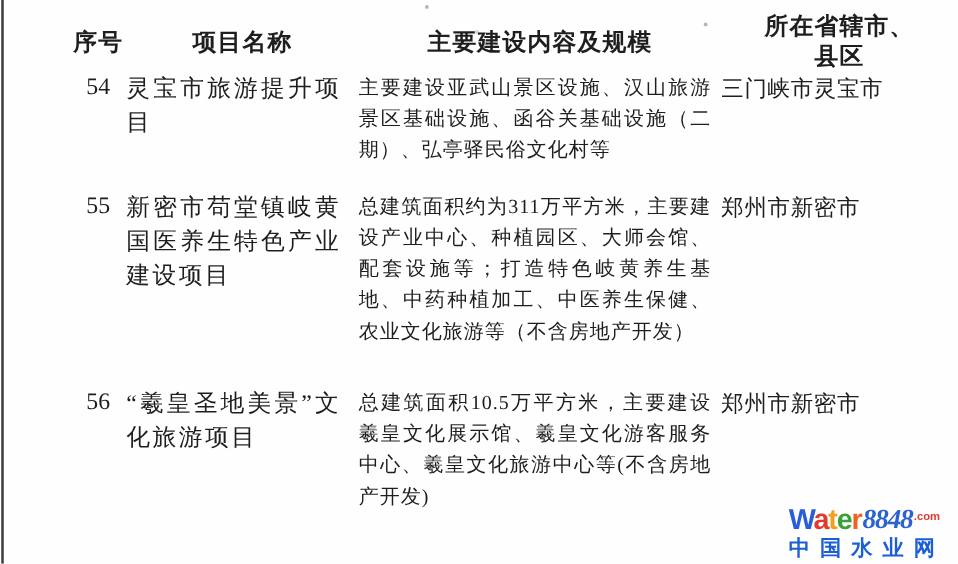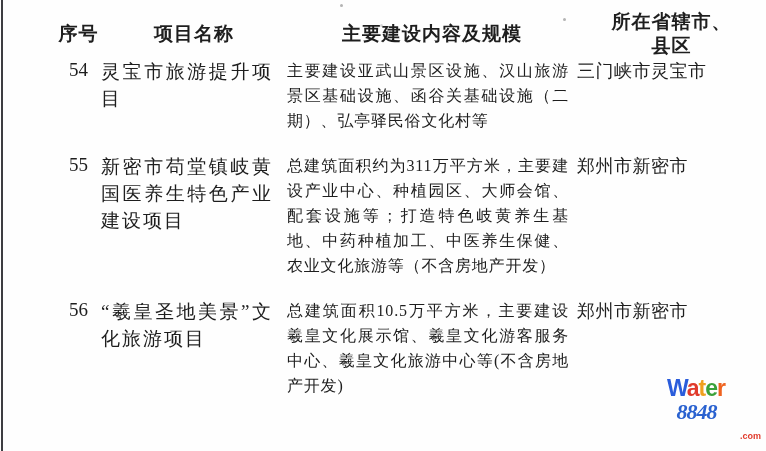--- a/index.html
+++ b/index.html
@@ -30,39 +30,39 @@
     align-items: center;
     font-family: "Liberation Sans", "DejaVu Sans", sans-serif;
     font-weight: 700;
     font-size: 19px;
     letter-spacing: 1px;
   }
   .th { text-align: center; }
   .th-loc { display: flex; justify-content: center; }
   .th-loc .wrapbox { width: 128px; text-align: center; line-height: 24px; }
   .datarow-54 { margin-bottom: 20px; }
-  .datarow-55 { margin-bottom: 20px; }
+  .datarow-55 { margin-bottom: 32px; }
   .cell-no { text-align: center; font-size: 19px; padding-top: 1px; }
   .cell-name {
     font-size: 19px; line-height: 27px; letter-spacing: 2px;
     text-align: justify; padding-right: 14px;
   }
   .cell-content {
     font-size: 16px; line-height: 25px; letter-spacing: 0.8px;
     text-align: justify; padding-right: 8px;
   }
   .cell-loc { font-size: 18px; letter-spacing: 0.5px; padding-top: 1px; }
 
   .wm {
     position: absolute; right: 5px; bottom: 1px;
     width: 130px; text-align: left;
   }
   .wm-line1 {
-    display: flex; align-items: center;
-    white-space: nowrap; line-height: 24px; flex-direction: column;
+    display: flex; align-items: flex-end;
+    white-space: nowrap; line-height: 24px;
   }
   .wm-brand {
     font-family: "Liberation Sans", "DejaVu Sans", sans-serif;
     font-weight: 700; font-size: 23px; letter-spacing: -1px;
   }
   .wm-num {
     font-family: "Liberation Serif", "DejaVu Serif", serif;
     font-style: italic; font-weight: 700; font-size: 22px;
     letter-spacing: -1px; margin-left: 1px;
   }
@@ -118,13 +118,14 @@
   </div>
 
 </div>
 
 <div class="wm">
   <div class="wm-line1">
     <span class="wm-brand"><span style="color: rgb(42, 92, 219);">W</span><span style="color: rgb(224, 58, 43);">a</span><span style="color: rgb(240, 160, 30);">t</span><span style="color: rgb(58, 161, 58);">e</span><span style="color: rgb(239, 99, 32);">r</span></span>
     <span class="wm-num" style="color: rgb(42, 98, 208);">8848</span>
     <span class="wm-tld" style="color: rgb(224, 58, 43);">.com</span>
   </div>
+  <div class="wm-line2" style="color: rgb(27, 95, 214);">中国水业网</div>
 </div>
 
 </body></html>

